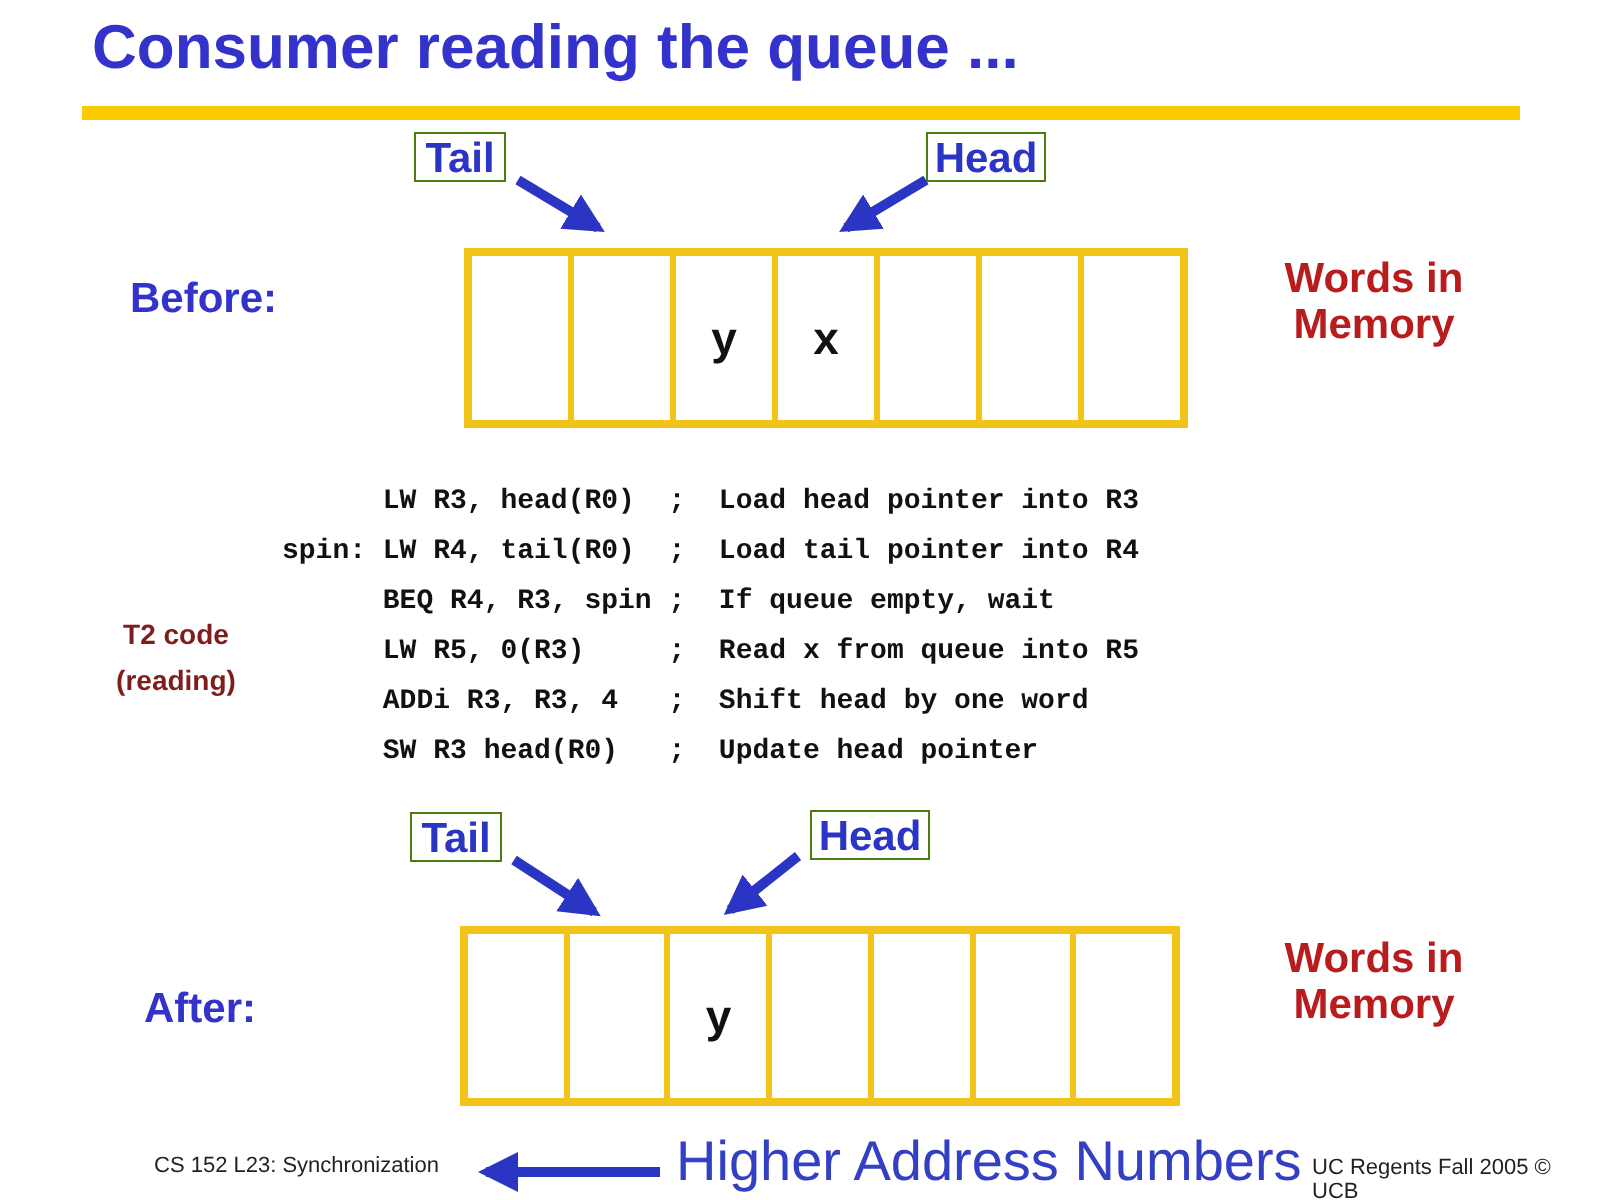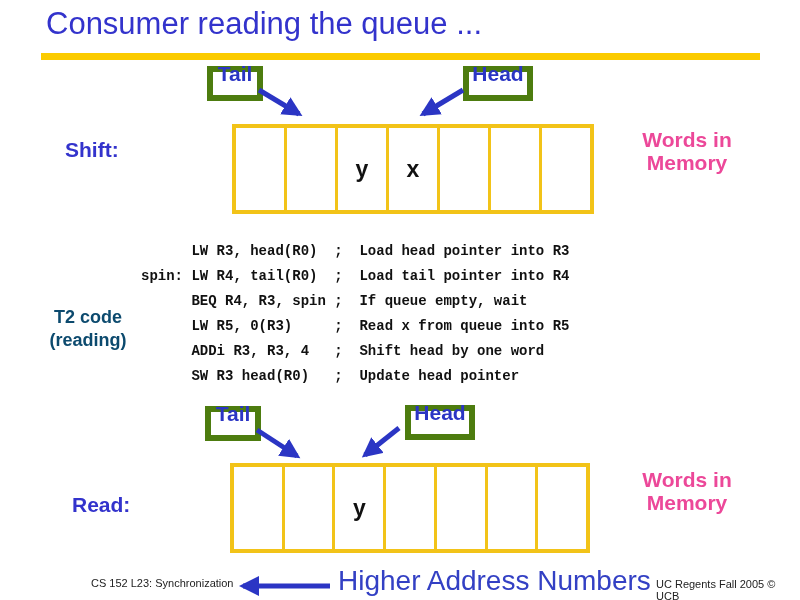--- a/index.html
+++ b/index.html
@@ -5,29 +5,29 @@
   html,body { margin:0; padding:0; background:#ffffff; }
   #slide {
     position:relative; width:800px; height:600px; overflow:hidden;
     background:#ffffff; font-family:"Liberation Sans", sans-serif;
   }
   .abs { position:absolute; }
 
   
   #title {
     left:46px; top:6px; width:730px;
-    font-size:31px; font-weight:normal; color:#3333CC;
+    font-size:31px; font-weight:bold; color:#3333CC;
     white-space:nowrap;
   }
   #title-rule { left:41px; top:53px; width:719px; height:7px; background:#FBCB00; }
 
   
   .ptr-box {
-    border:6px solid #4d7c0f;
-    display:flex; justify-content:center; align-items:flex-start;
+    border:1px solid #4d7c0f;
+    display:flex; justify-content:center; align-items:flex-end;
   }
   .ptr-box .lbl {
     margin-top:-9px;
     font-size:21px; font-weight:bold; color:#2B35C4; line-height:21px;
   }
 
   
   .queue {
     display:flex; box-sizing:border-box;
     border:4px solid #F2C318; background:#ffffff;
@@ -38,58 +38,58 @@
     font-size:23px; font-weight:bold; color:#111111;
     font-family:"Liberation Sans", sans-serif;
   }
   .queue .cell:last-child { border-right:none; }
 
   .side-label {
     font-size:21px; font-weight:bold; color:#3333CC; white-space:nowrap;
   }
   .mem-label {
     width:150px; text-align:center;
-    font-size:21px; font-weight:bold; color:#ec4899; line-height:23px;
+    font-size:21px; font-weight:bold; color:#b91c1c; line-height:23px;
   }
 
   
   #code-label {
     left:10px; top:306px; width:156px; text-align:center;
-    font-size:18px; font-weight:bold; color:#0c4a6e; line-height:23px;
+    font-size:14px; font-weight:bold; color:#7f1d1d; line-height:23px;
   }
   #consumer-code {
     left:141px; top:239px; margin:0;
     font-family:"Liberation Mono","DejaVu Sans Mono", monospace;
     font-size:14px; line-height:25px; font-weight:bold; color:#111111;
     white-space:pre;
   }
 
   
-  #footer-left  { left:91px;  top:577px; font-size:11px; color:#222222; }
+  #footer-left  { left:77px;  top:577px; font-size:11px; color:#222222; }
   #footer-right { left:656px; top:578px; font-size:11px; color:#222222; }
   #footer-center{ left:338px; top:565px; font-size:28px; color:#3340C4; white-space:nowrap; }
 
   #arrow-layer { left:0; top:0; width:800px; height:600px; pointer-events:none; }
 </style>
 </head>
 <body>
 
 <div id="slide">
 
   <div id="title" class="abs">Consumer reading the queue ...</div>
   <div id="title-rule" class="abs"></div>
 
   <div class="abs ptr-box" style="left:207px; top:66px; width:44px; height:23px;">
     <span class="lbl">Tail</span>
   </div>
   <div class="abs ptr-box" style="left:463px; top:66px; width:58px; height:23px;">
     <span class="lbl">Head</span>
   </div>
 
-  <div class="abs side-label" style="left:65px; top:138px;">Shift:</div>
+  <div class="abs side-label" style="left:65px; top:138px;">Before:</div>
 
   <div class="abs queue" style="left:232px; top:124px; width:362px; height:90px;">
     <div class="cell"></div>
     <div class="cell"></div>
     <div class="cell">y</div>
     <div class="cell">x</div>
     <div class="cell"></div>
     <div class="cell"></div>
     <div class="cell"></div>
   </div>
@@ -107,21 +107,21 @@
       ADDi R3, R3, 4   ;  Shift head by one word
       SW R3 head(R0)   ;  Update head pointer</pre>
 
   <div class="abs ptr-box" style="left:205px; top:406px; width:44px; height:23px;">
     <span class="lbl">Tail</span>
   </div>
   <div class="abs ptr-box" style="left:405px; top:405px; width:58px; height:23px;">
     <span class="lbl">Head</span>
   </div>
 
-  <div class="abs side-label" style="left:72px; top:493px;">Read:</div>
+  <div class="abs side-label" style="left:72px; top:493px;">After:</div>
 
   <div class="abs queue" style="left:230px; top:463px; width:360px; height:90px;">
     <div class="cell"></div>
     <div class="cell"></div>
     <div class="cell">y</div>
     <div class="cell"></div>
     <div class="cell"></div>
     <div class="cell"></div>
     <div class="cell"></div>
   </div>

